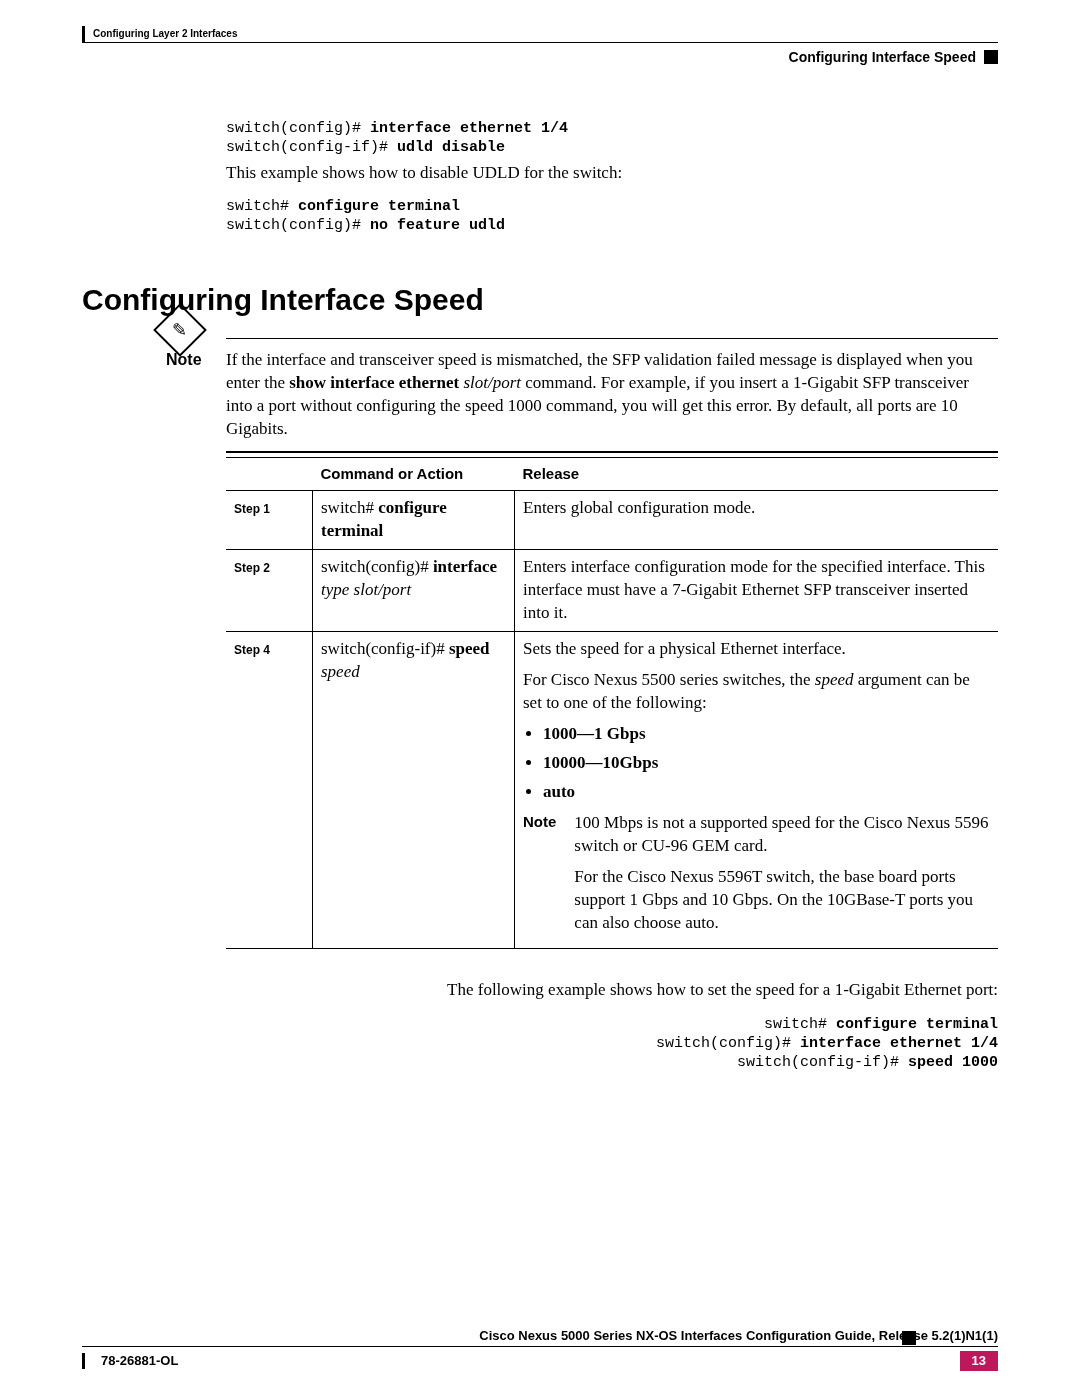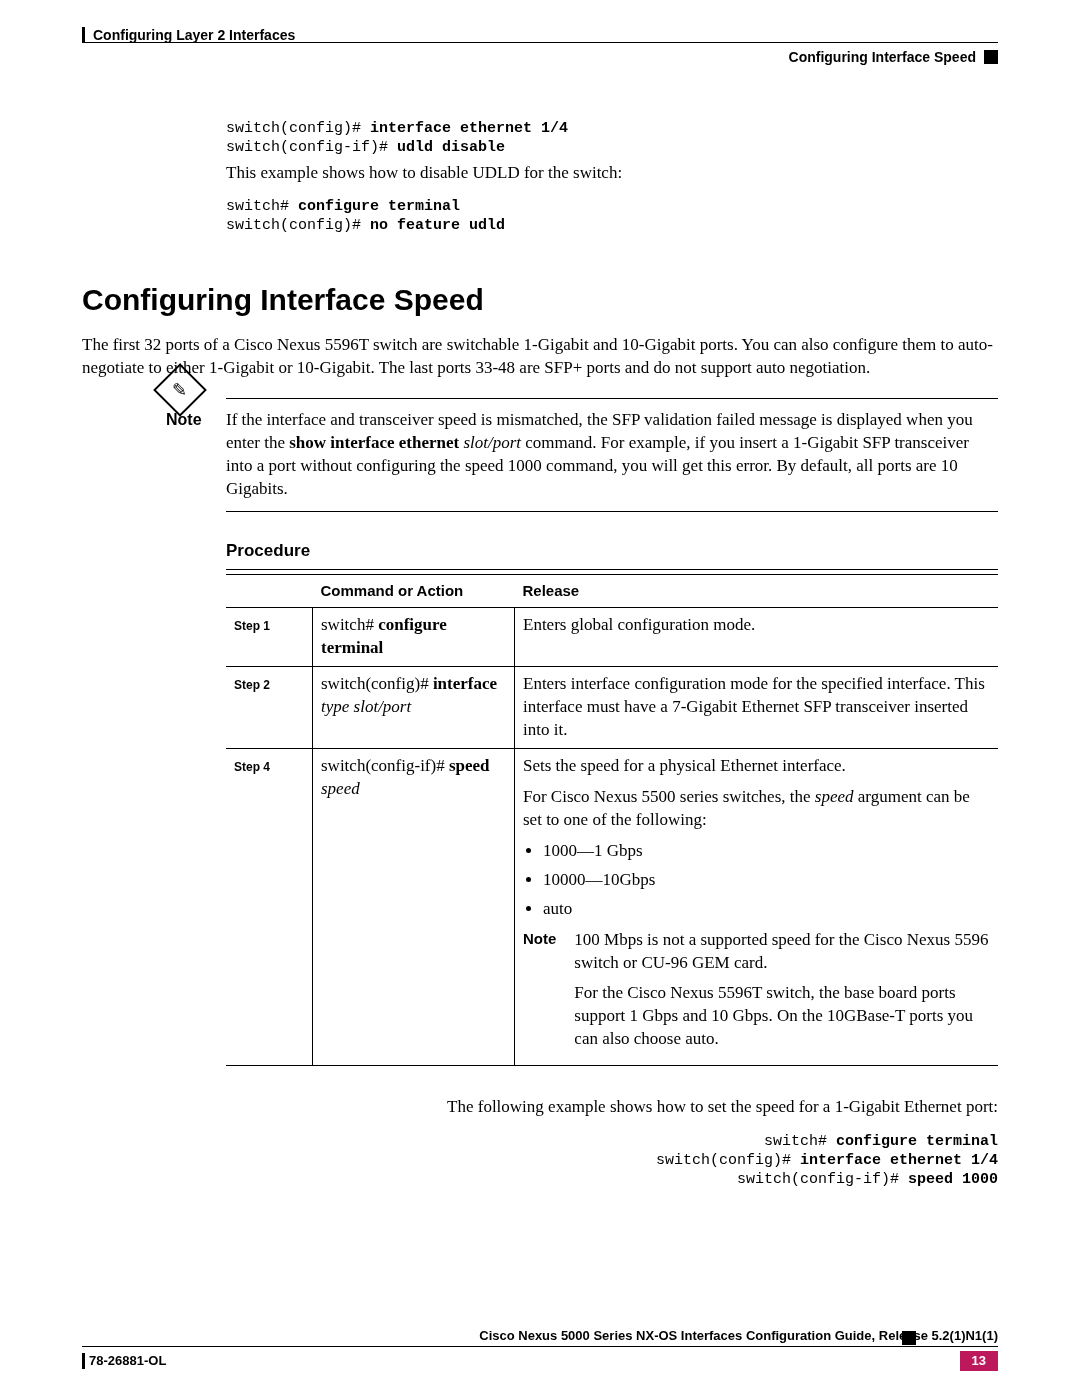--- a/index.html
+++ b/index.html
@@ -21,21 +21,21 @@
   }
   .top-header {
     position: absolute;
     top: 26px;
     left: 82px;
     right: 98px;
     display: flex;
     justify-content: space-between;
     align-items: center;
     font-family: Arial, Helvetica, sans-serif;
-    font-size: 14px;
+    font-size: 10px;
     font-weight: bold;
   }
   .top-header .left {
     display: flex;
     align-items: center;
     gap: 8px;
   }
   .top-header .right-row {
     display: flex;
     align-items: center;
@@ -182,20 +182,21 @@
   }
   .cmd-b { font-weight: bold; }
   .cmd-i { font-style: italic; }
   .purpose-list {
     margin: 8px 0 8px 20px;
     padding: 0;
   }
   .purpose-list li {
     list-style: disc;
     margin-bottom: 6px;
+    font-weight: bold;
   }
   .inner-note {
     display: flex;
     gap: 18px;
     margin-top: 8px;
   }
   .inner-note-label {
     font-family: Arial, Helvetica, sans-serif;
     font-weight: bold;
     font-size: 15px;
@@ -223,21 +224,21 @@
     margin: 0 0 4px 0;
   }
   .footer-row {
     display: flex;
     justify-content: space-between;
     align-items: center;
   }
   .footer-row .left {
     display: flex;
     align-items: center;
-    gap: 4px;
+    gap: 16px;
   }
   .page-num-box {
     background: #be185d;
     color: #fff;
     padding: 1px 12px;
     font-size: 13px;
   }
 </style>
 </head>
 <body>
@@ -266,35 +267,33 @@
     <div class="indent-block">
       <pre class="cli"><span>switch(config)# </span><span class="b">interface ethernet 1/4</span>
 <span>switch(config-if)# </span><span class="b">udld disable</span></pre>
       <p class="para">This example shows how to disable UDLD for the switch:</p>
       <pre class="cli"><span>switch# </span><span class="b">configure terminal</span>
 <span>switch(config)# </span><span class="b">no feature udld</span></pre>
     </div>
 
     <h1 class="section">Configuring Interface Speed</h1>
 
-    <p class="para indent-block">The first 32 ports of a Cisco Nexus 5596T switch are switchable 1-Gigabit and 10-Gigabit ports. You can also configure them to auto-negotiate to either 1-Gigabit or 10-Gigabit. The last ports 33-48 are SFP+ ports and do not support auto negotiation.</p>
 
     <div class="note-block">
       <div class="note-icon-wrap">
         <div class="note-icon">
           <span class="note-icon-inner">✎</span>
         </div>
       </div>
       <div class="note-label">Note</div>
       <p class="note-text">
         <span>If the interface and transceiver speed is mismatched, the SFP validation failed message is displayed when you enter the </span><span class="cmd-b">show interface ethernet</span><span class="cmd-i"> slot/port </span><span> command. For example, if you insert a 1-Gigabit SFP transceiver into a port without configuring the speed 1000 command, you will get this error. By default, all ports are 10 Gigabits.</span>
       </p>
     </div>
 
-    <h3 class="proc">Procedure</h3>
     <hr class="proc-rule">
 
     <table class="proc-table">
       <tbody>
           <tr>
         <th></th>
         <th>Command or Action</th>
         <th>Release</th>
       </tr>
       <tr>

